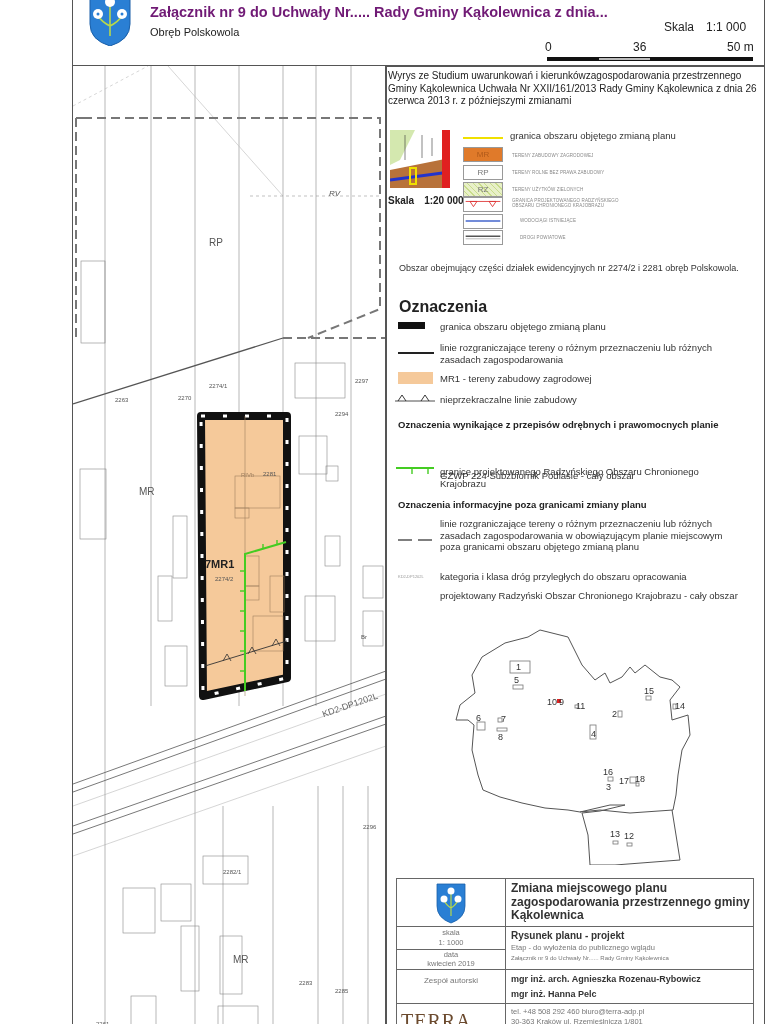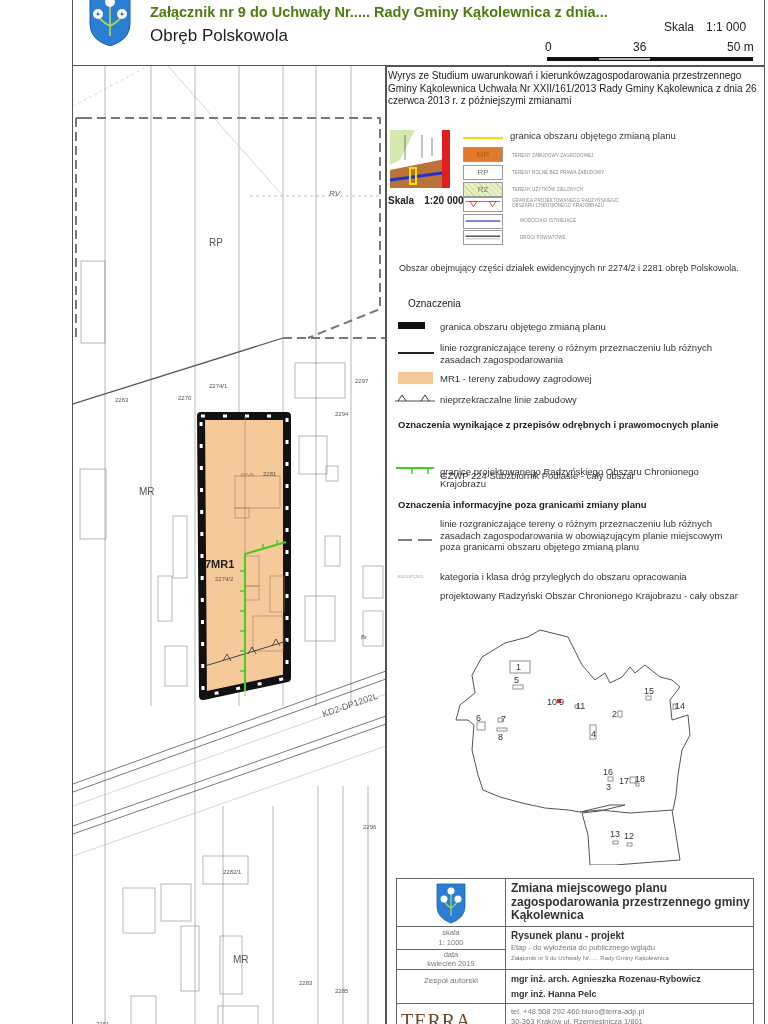--- a/index.html
+++ b/index.html
@@ -4,22 +4,22 @@
 <style>
   * { box-sizing: border-box; margin: 0; padding: 0; }
   html, body { width: 768px; height: 1024px; overflow: hidden; background: #ffffff; }
   body { font-family: "Liberation Sans", sans-serif; color: #222; position: relative; }
 
   .frame { position: absolute; left: 72px; top: -2px; width: 693px; height: 1030px; border: 1.5px solid #555; }
   .header-divider { position: absolute; left: 72px; top: 65px; width: 693px; height: 1.5px; background: #555; }
 
   
   .crest-small { position: absolute; left: 84px; top: -4px; width: 52px; height: 50px; }
-  .hdr-title { position: absolute; left: 150px; top: 4px; font-size: 14.5px; font-weight: bold; color: #4d7c0f; white-space: nowrap; }
-  .hdr-obreb { position: absolute; left: 150px; top: 26px; font-size: 17px; color: #222; }
+  .hdr-title { position: absolute; left: 150px; top: 4px; font-size: 14.5px; font-weight: bold; color: #701a75; white-space: nowrap; }
+  .hdr-obreb { position: absolute; left: 150px; top: 26px; font-size: 11px; color: #222; }
   .hdr-scale { position: absolute; left: 664px; top: 20px; font-size: 12px; color: #222; white-space: nowrap; }
   .hdr-scale span + span { margin-left: 12px; }
   .scalebar-labels { position: absolute; top: 40px; font-size: 12px; color: #222; }
   .scalebar { position: absolute; left: 547px; top: 57px; width: 206px; height: 4px; background: #111; }
   .scalebar .mid { position: absolute; left: 52px; top: 1px; width: 51px; height: 2px; background: #bbb; }
 
   
   .map { position: absolute; left: 73px; top: 66px; width: 313px; height: 962px; overflow: hidden; background: #fff; }
   .map svg { position: absolute; left: 0; top: 0; }
   .map-label { position: absolute; font-size: 8px; color: #555; }
@@ -34,21 +34,21 @@
   .inset-map { position: absolute; left: 390px; top: 130px; width: 60px; height: 58px; overflow: hidden; }
   .inset-scale { top: 195px; font-size: 10px; font-weight: bold; }
   .inset-scale span + span { margin-left: 10px; }
   .study-legend { position: absolute; left: 463px; top: 130px; }
   .sl-row { position: absolute; left: 0; width: 40px; height: 15px; border: 1px solid #999; font-size: 8px; text-align: center; line-height: 13px; color: #777; }
   .sl-text { position: absolute; left: 49px; font-size: 4.5px; color: #888; white-space: nowrap; letter-spacing: 0.1px; line-height: 5px; }
   .sl-yellow { position: absolute; left: 0; top: 7px; width: 40px; height: 2px; background: #f0e000; }
   .sl-yellow-text { position: absolute; left: 47px; top: 0px; font-size: 9.5px; color: #333; white-space: nowrap; }
 
   .obszar { top: 262px; font-size: 9px; line-height: 12px; color: #333; width: 360px; }
-  .ozn-title { top: 298px; font-size: 10px; font-weight: normal; color: #222; margin-left: 9px; }
+  .ozn-title { top: 298px; font-size: 16px; font-weight: bold; color: #222; }
   .leg-item { position: absolute; left: 440px; font-size: 9.5px; line-height: 11.5px; color: #333; width: 300px; }
   .leg-sym { position: absolute; }
   .sub-title { position: absolute; left: 398px; font-size: 9.5px; font-weight: bold; line-height: 11.5px; color: #222; width: 350px; }
 
   
   .district { position: absolute; left: 450px; top: 625px; width: 250px; height: 240px; }
 
   
   .tb { position: absolute; left: 396px; top: 878px; width: 358px; height: 150px; border: 1px solid #666; }
   .tb .vline { position: absolute; left: 108px; top: 0; width: 1px; height: 100%; background: #666; }

